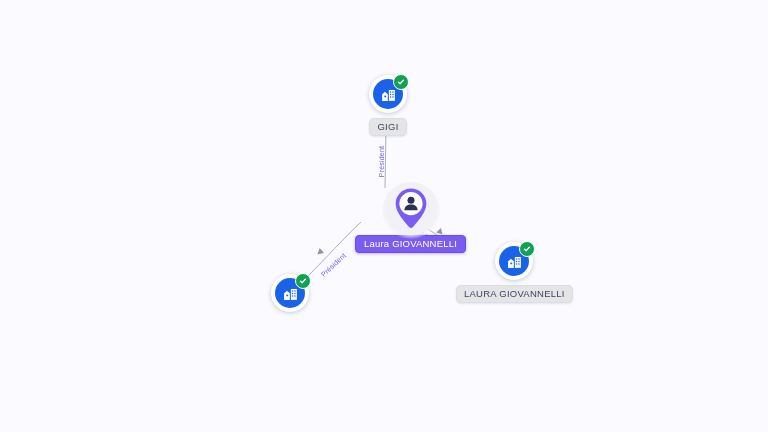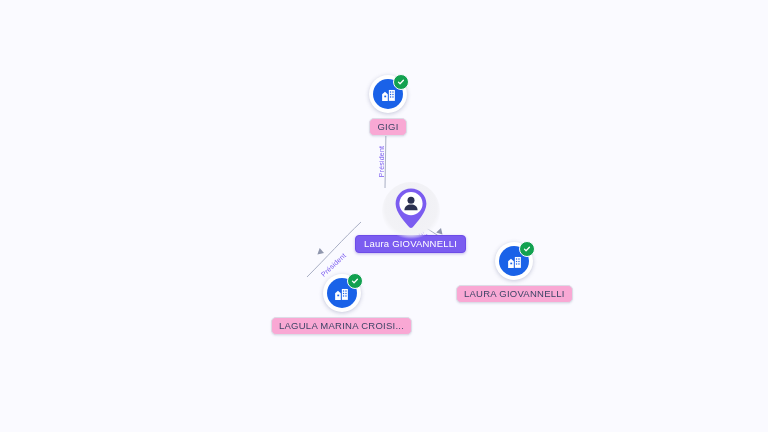--- a/index.html
+++ b/index.html
@@ -92,21 +92,21 @@
     position: relative;
     width: 36px;
     height: 44px;
     margin-top: 4px;
   }
   .pin svg { display: block; }
 
   
   .node-label {
     margin-top: 5px;
-    background: #f9a8d4;
+    background: #e5e5e5;
     border: 1px solid #dcdce6;
     border-radius: 5px;
     padding: 2px 7px 3px;
     font-size: 9.5px;
     letter-spacing: 0.25px;
     color: #3d4566;
     white-space: nowrap;
     box-shadow: 0 1px 2px rgba(60, 70, 120, 0.12);
     line-height: 1.2;
   }
@@ -244,16 +244,15 @@
           <rect x="17.4" y="14.6" width="1.8" height="1.8" fill="#1a62e8"></rect>
           <rect x="6.1" y="13.6" width="2.6" height="2.3" fill="#1a62e8"></rect>
         </svg>
       </div>
       <div class="verified-badge">
         <svg width="8" height="8" viewBox="0 0 12 12">
           <path d="M2.2 6.2 L4.6 8.6 L9.6 3.4" stroke="#ffffff" stroke-width="1.9" fill="none" stroke-linecap="round" stroke-linejoin="round"></path>
         </svg>
       </div>
     </div>
-    <div class="node-label">LAGULA MARINA CROISI...</div>
   </div>
 
 </div>
 
 </body></html>

